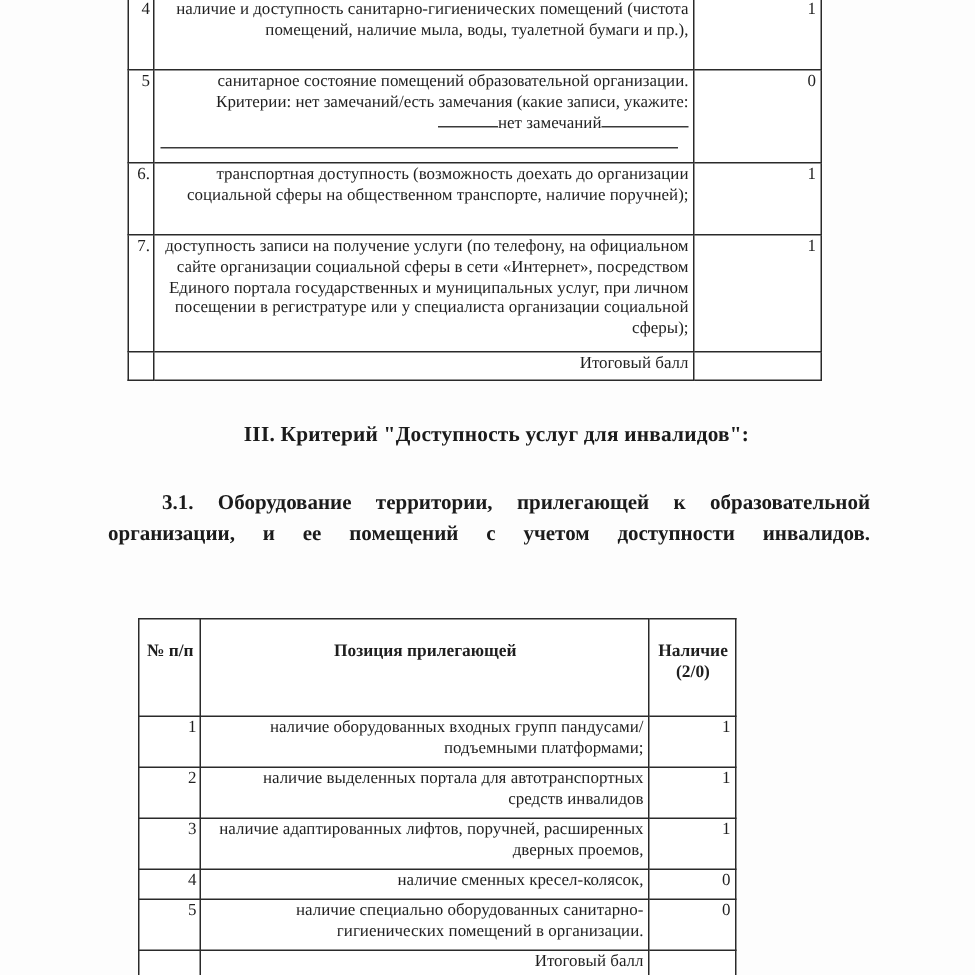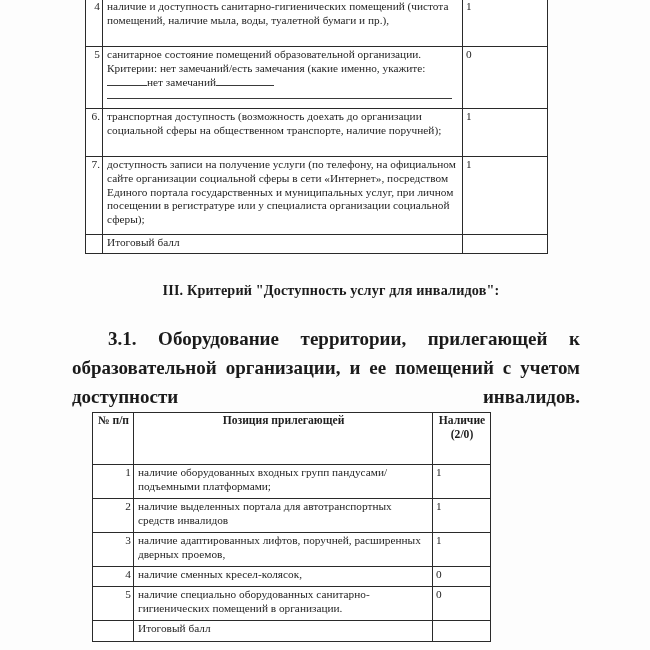--- a/index.html
+++ b/index.html
@@ -29,21 +29,21 @@
     background: #ffffff;
   }
   table.doc-table td,
   table.doc-table th {
     border: 1.3px solid #2a2a2a;
     vertical-align: top;
     padding: 1px 3px 2px 4px;
     font-size: 11.3px;
     line-height: 1.22;
     font-weight: normal;
-    text-align: left;
+    text-align: right;
     color: #1f1f1f;
   }
   .col-num {
     text-align: right !important;
     padding-right: 2px !important;
     padding-left: 1px !important;
   }
   .col-val {
     padding-left: 3px !important;
   }
@@ -90,21 +90,21 @@
     font-weight: bold;
     font-size: 14.2px;
     letter-spacing: 0.15px;
   }
   .heading-section {
     position: absolute;
     left: 72px;
     top: 325px;
     width: 508px;
     font-weight: bold;
-    font-size: 19px;
+    font-size: 14px;
     line-height: 1.52;
     text-align: justify;
     text-indent: 36px;
   }
   .heading-section::after {
     content: "";
     display: inline-block;
     width: 100%;
   }
 
@@ -117,21 +117,21 @@
   }
   #table-equipment .c1 { width: 41px; }
   #table-equipment .c2 { width: 299px; }
   #table-equipment .c3 { width: 58px; }
 
   #table-equipment thead th {
     text-align: center;
     font-weight: bold;
     font-size: 11.6px;
     vertical-align: top;
-    padding-top: 1px;
+    padding-top: 14px;
   }
   #table-equipment thead th.th-tall { height: 48px; }
 
   .eq-row-2 td { height: 30px; }
   .eq-row-1 td { height: 16px; }
   .eq-total td { height: 17px; }
 </style>
 </head>
 <body>
 
@@ -146,21 +146,21 @@
     <tbody>
       <tr class="row-tall-4">
         <td class="col-num">4</td>
         <td>наличие и доступность санитарно-гигиенических помещений (чистота помещений, наличие мыла, воды, туалетной бумаги и пр.),</td>
         <td class="col-val">1</td>
       </tr>
 
       <tr class="row-tall-5">
         <td class="col-num">5</td>
         <td>
-          <span>санитарное состояние помещений образовательной организации. Критерии: нет замечаний/есть замечания (какие именно, укажите:</span><span class="inline-fill fill-short"></span><span>нет замечаний</span><span class="inline-fill fill-mid"></span>
+          <span>санитарное состояние помещений образовательной организации. Критерии: нет замечаний/есть замечания (какие записи, укажите:</span><span class="inline-fill fill-short"></span><span>нет замечаний</span><span class="inline-fill fill-mid"></span>
           <span class="blank-line"></span>
         </td>
         <td class="col-val">0</td>
       </tr>
 
       <tr class="row-tall-6">
         <td class="col-num">6.</td>
         <td>транспортная доступность (возможность доехать до организации социальной сферы на общественном транспорте, наличие поручней);</td>
         <td class="col-val">1</td>
       </tr>

